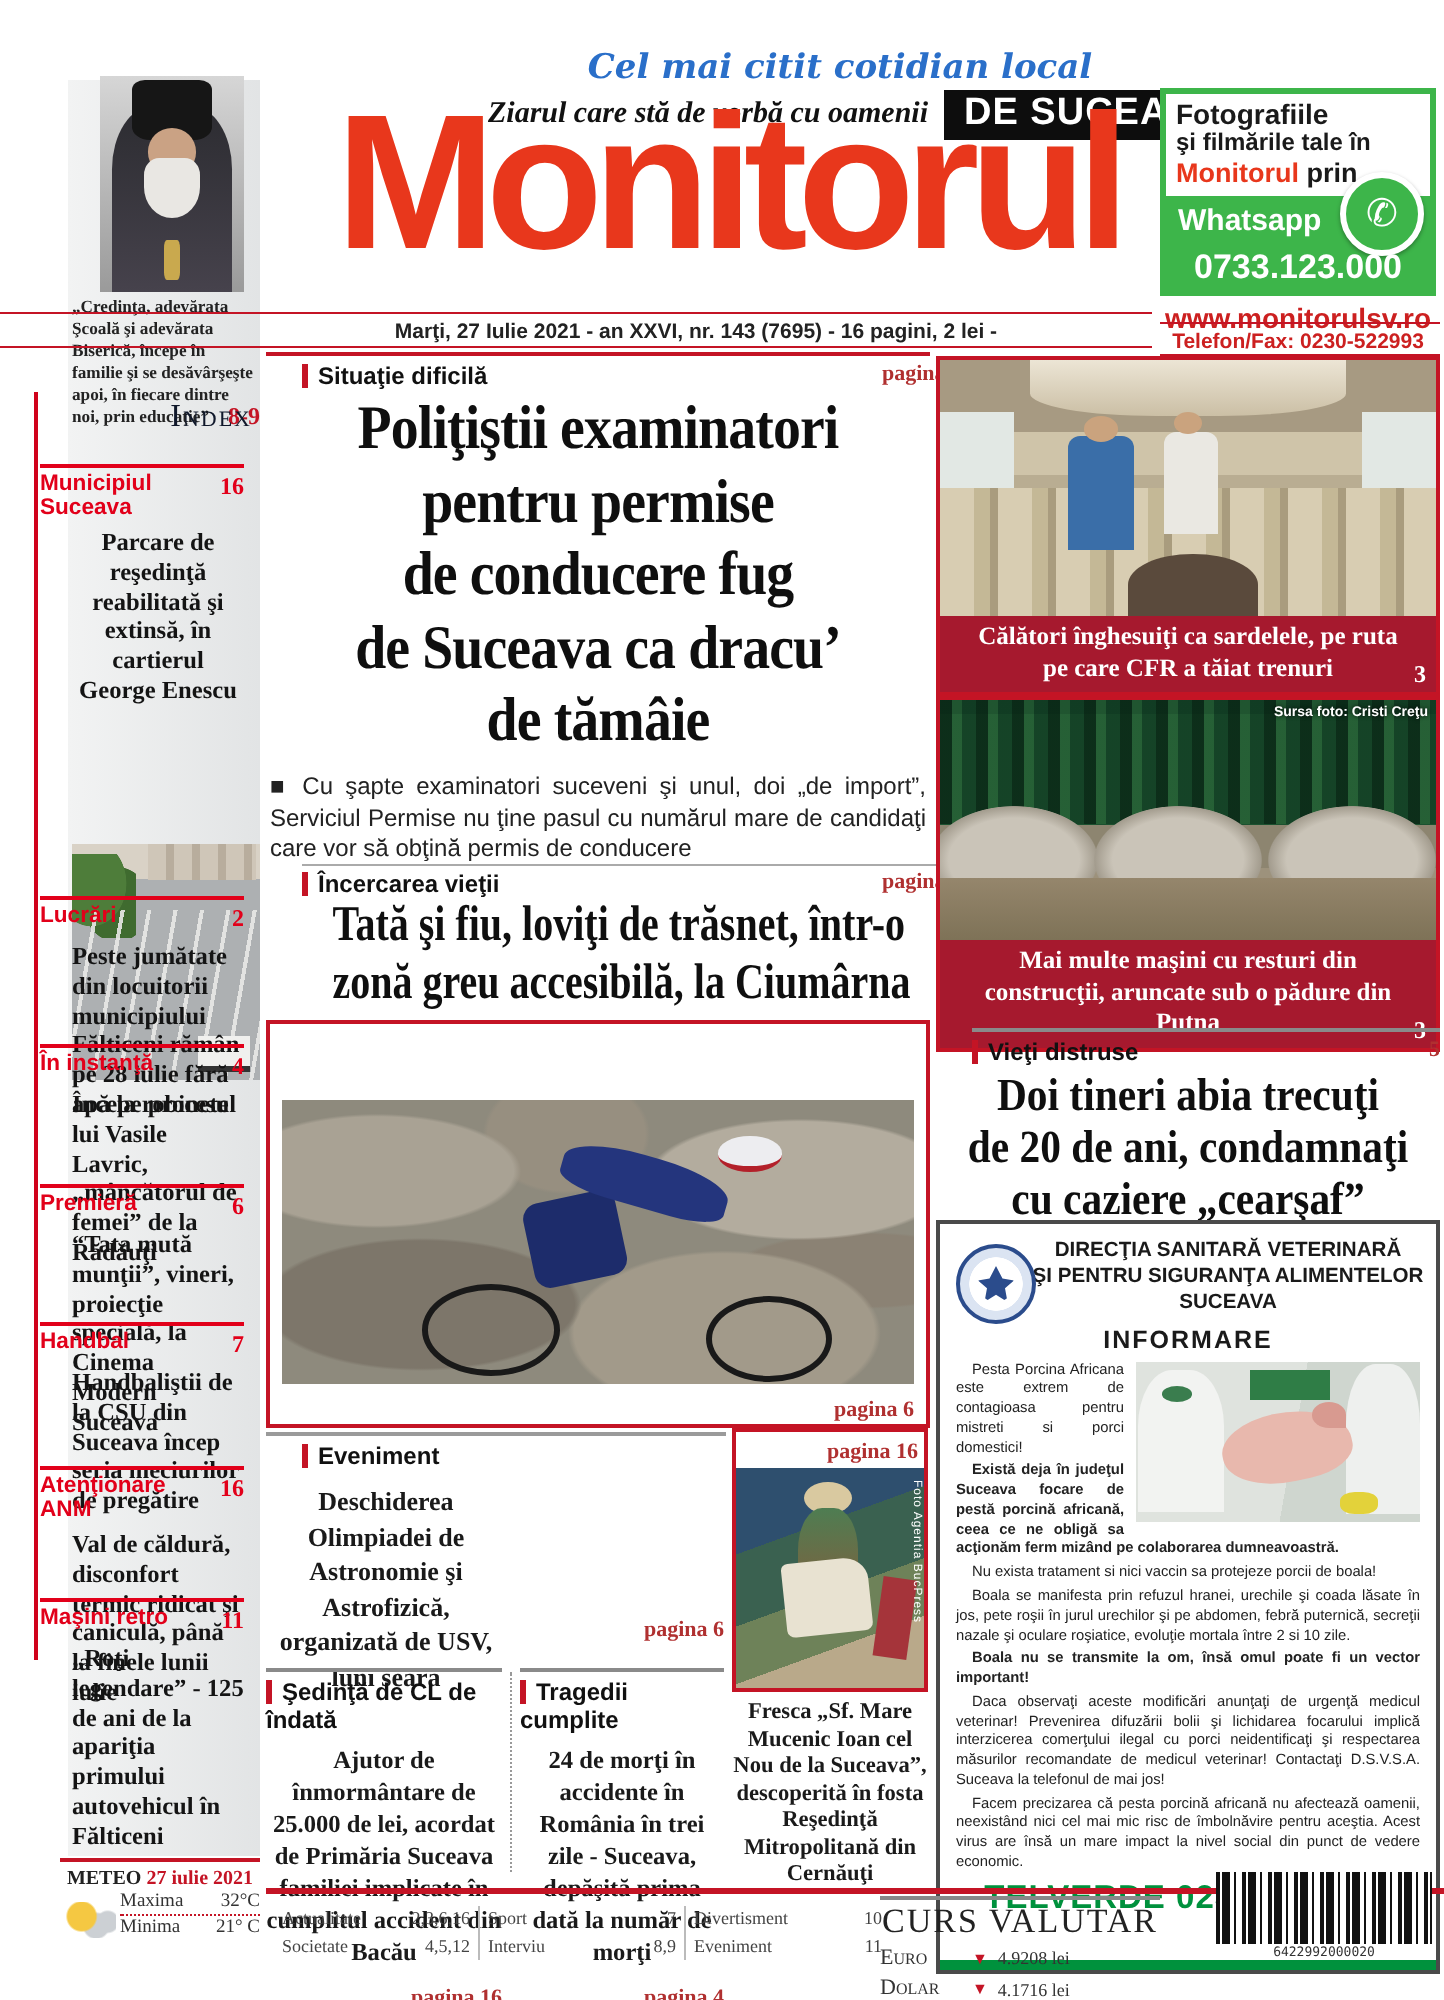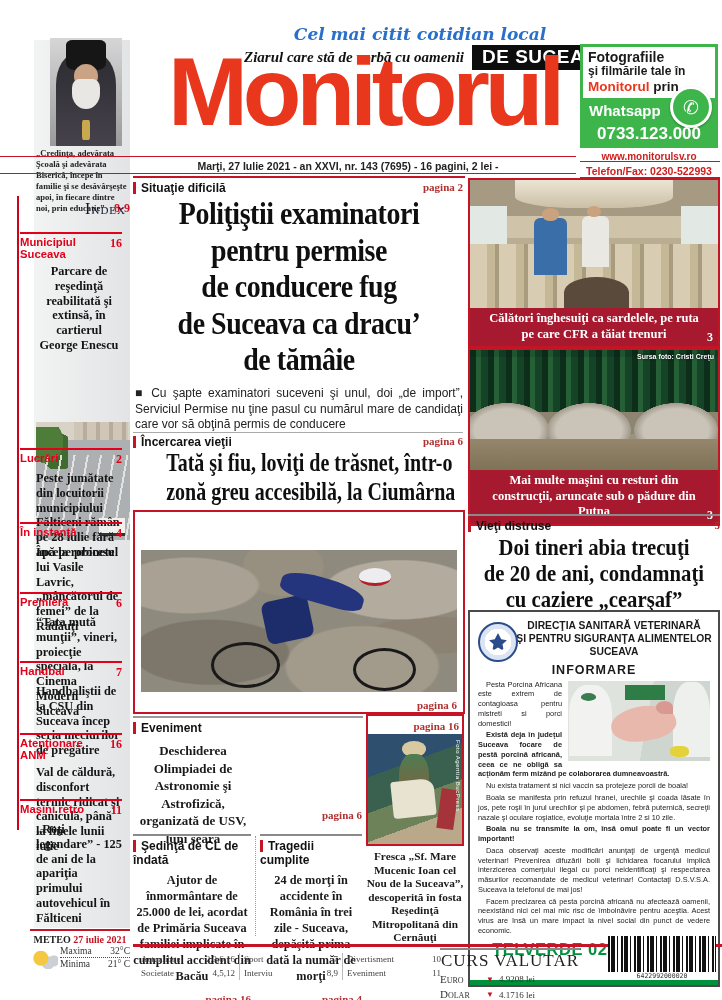--- a/index.html
+++ b/index.html
@@ -20,21 +20,21 @@
   .wa-l1{font-weight:bold;font-size:14px;}
   .wa-l2{font-weight:bold;font-size:12px;}
   .wa-brandrow{font-weight:bold;font-size:13.5px;}
   .wa-brand{color:#e8371c;}
   .wa-green{position:absolute;left:0;bottom:0;width:100%;height:47px;background:#3db54a;}
   .wa-app{position:absolute;left:6px;top:4px;color:#fff;font-weight:bold;font-size:15px;}
   .wa-icon{position:absolute;right:3px;top:-12px;width:36px;height:36px;border-radius:50%;
            background:#3db54a;border:3px solid #fff;color:#fff;display:flex;align-items:center;
            justify-content:center;font-size:19px;box-shadow:0 1px 2px rgba(0,0,0,.35);}
   .wa-phone{position:absolute;left:0;bottom:1px;width:100%;text-align:center;color:#fff;font-weight:bold;font-size:17px;}
-  .site{left:580px;top:151px;width:138px;text-align:center;color:#cc2020;font-weight:bold;font-size:10px;}
+  .site{left:580px;top:151px;width:138px;text-align:center;color:#cc2020;font-weight:bold;font-size:14px;}
   .telfax{left:580px;top:165px;width:138px;text-align:center;color:#cc2020;font-weight:bold;font-size:10.5px;}
   .rule{background:#c41425;height:1px;}
   .dateline{left:133px;top:160px;width:430px;text-align:center;font-weight:bold;font-size:10.5px;color:#222;}
   
   .ph{position:relative;overflow:hidden;}
   .ph-priest{left:50px;top:38px;width:72px;height:108px;background:linear-gradient(#d6d6d6,#9a9a9a);}
   .pr-hat{position:absolute;left:22%;top:2%;width:56%;height:28%;background:#161616;border-radius:16% 16% 22% 22%;}
   .pr-veil{position:absolute;left:8%;top:14%;width:84%;height:86%;background:linear-gradient(#2c2c31,#46424c);border-radius:34% 34% 0 0;}
   .pr-face{position:absolute;left:33%;top:24%;width:34%;height:22%;background:#caa284;border-radius:50%;}
   .pr-beard{position:absolute;left:31%;top:38%;width:38%;height:28%;background:#e9e7e3;border-radius:30% 30% 55% 55%;}
@@ -66,21 +66,21 @@
   .meteo-title{text-align:center;font-family:"Liberation Serif",serif;font-weight:bold;font-size:10px;color:#222;}
   .meteo-date{color:#c41425;}
   .sun-cloud{position:absolute;left:2px;top:20px;width:26px;height:18px;background:
      radial-gradient(circle at 34% 40%,#f5c842 0 7px,transparent 8px),
      radial-gradient(circle at 62% 66%,#ccd0d4 0 6px,transparent 7px),
      radial-gradient(circle at 84% 55%,#ccd0d4 0 5px,transparent 6px);}
   .meteo-rows{margin-left:30px;font-family:"Liberation Serif",serif;font-size:9.5px;color:#333;}
   .meteo-row{display:flex;justify-content:space-between;padding:1px 0;}
   .meteo-row:first-child{border-bottom:1px dotted #c41425;}
   
-  .kick{display:flex;justify-content:space-between;align-items:flex-start;}
+  .kick{display:flex;justify-content:space-between;align-items:flex-start;margin-left:18px;}
   .kbar{display:inline-block;width:3px;height:12px;background:#c41425;margin-right:5px;vertical-align:-2px;}
   .klabel{font-weight:bold;font-size:12px;color:#111;}
   .pg{font-family:"Liberation Serif",serif;color:#b03030;font-size:11px;font-weight:bold;}
   .hl{font-family:"Liberation Serif",serif;font-weight:bold;color:#0f0f0f;text-align:center;}
   .fit{white-space:nowrap;transform:scaleX(.9);transform-origin:50% 50%;}
   .lead-title{left:133px;top:196px;width:332px;font-size:31px;line-height:1.18;letter-spacing:-.5px;}
   .deck{left:135px;top:386px;width:328px;font-size:12px;line-height:1.3;text-align:justify;color:#222;font-weight:500;}
   .h2-title{left:133px;top:448px;width:332px;font-size:25px;line-height:1.16;}
   .h2-title .fit{transform:scaleX(.8);}
   

